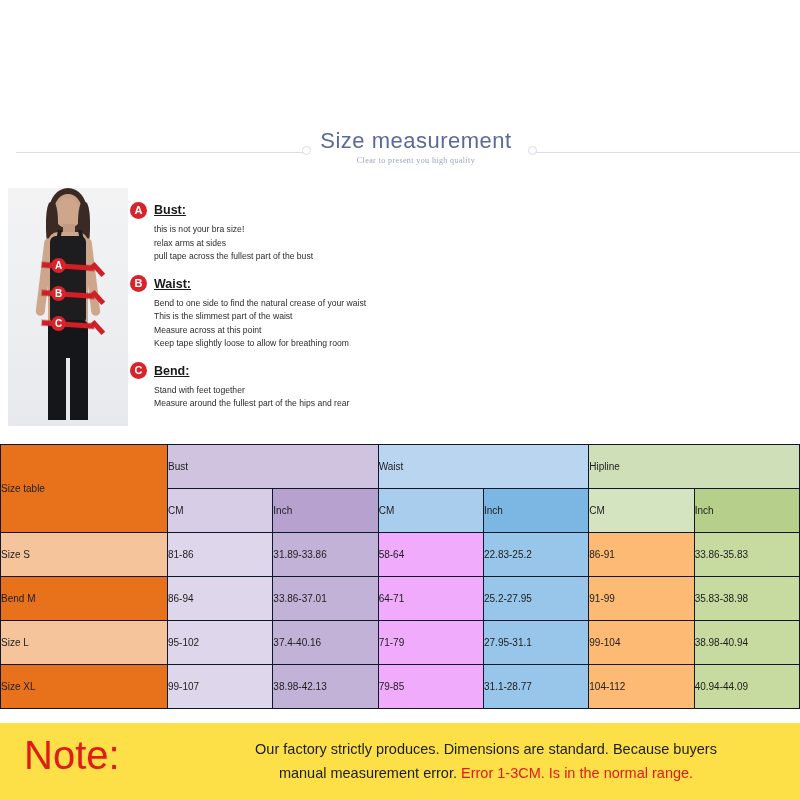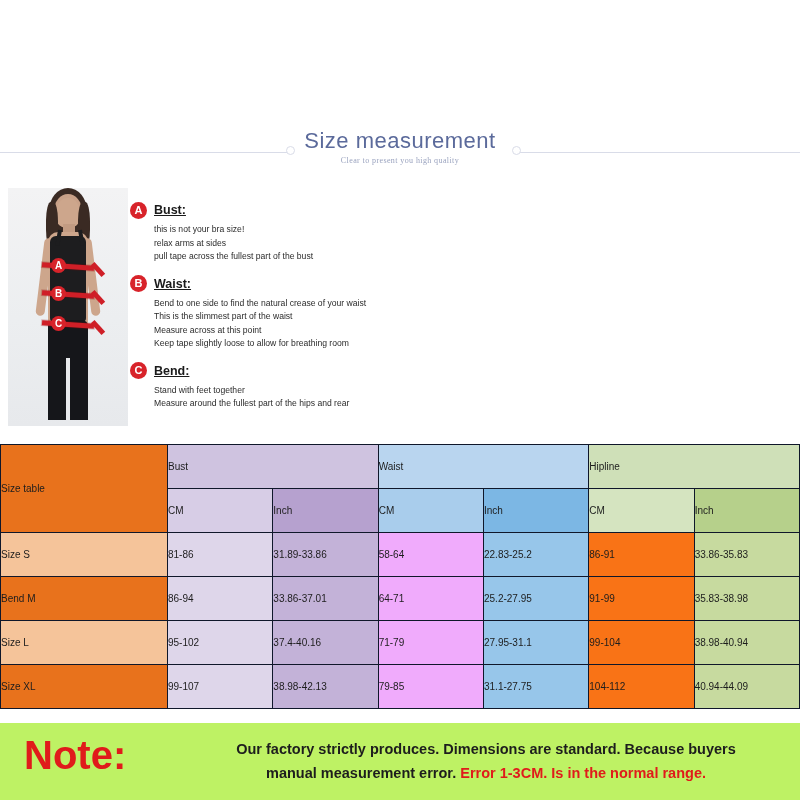--- a/index.html
+++ b/index.html
@@ -16,21 +16,21 @@
   .page {
     position: relative;
     width: 800px;
     height: 800px;
   }
 
   
   .header {
     position: absolute;
     top: 128px;
-    left: 0;
+    left: 16px;
     width: 704px;
     height: 60px;
   }
   .header-title {
     position: absolute;
     top: 0;
     left: 0;
     width: 800px;
     text-align: center;
     font-size: 22px;
@@ -277,33 +277,32 @@
   td.sub-hip-cm { background: #d5e4c0; }
   td.sub-hip-in { background: #b6d08b; }
 
   td.row-label { background: #e8721c; color: #fff; font-size: 15px; }
   td.row-label.alt { background: #f5c49a; color: #1d1d1d; }
 
   td.c-bust-cm { background: #ded6ea; }
   td.c-bust-in { background: #c3b2d8; }
   td.c-waist-cm { background: #f0abfc; }
   td.c-waist-in { background: #97c6ea; }
-  td.c-hip-cm { background: #f97316; }
+  td.c-hip-cm { background: #fdba74; }
   td.c-hip-in { background: #c7da9f; }
 
   
   .note {
     position: absolute;
     top: 722px;
     left: 0;
     width: 800px;
     height: 78px;
-    background: #bef264;
+    background: #fde047;
     border-top: 1px solid #ffffff;
-    font-weight: bold;
   }
   .note-label {
     position: absolute;
     top: 10px;
     left: 24px;
     font-size: 40px;
     color: #e01b1b;
     font-family: "Liberation Sans", sans-serif;
   }
   .note-body {
@@ -444,21 +443,21 @@
         <td class="c-waist-in">27.95-31.1</td>
         <td class="c-hip-cm">99-104</td>
         <td class="c-hip-in">38.98-40.94</td>
       </tr>
 
       <tr>
         <td class="row-label">Size XL</td>
         <td class="c-bust-cm">99-107</td>
         <td class="c-bust-in">38.98-42.13</td>
         <td class="c-waist-cm">79-85</td>
-        <td class="c-waist-in">31.1-27.75</td>
+        <td class="c-waist-in">31.1-28.77</td>
         <td class="c-hip-cm">104-112</td>
         <td class="c-hip-in">40.94-44.09</td>
       </tr>
     </tbody>
       </table>
   </div>
 
   <div class="note">
     <div class="note-label">Note:</div>
     <div class="note-body">

